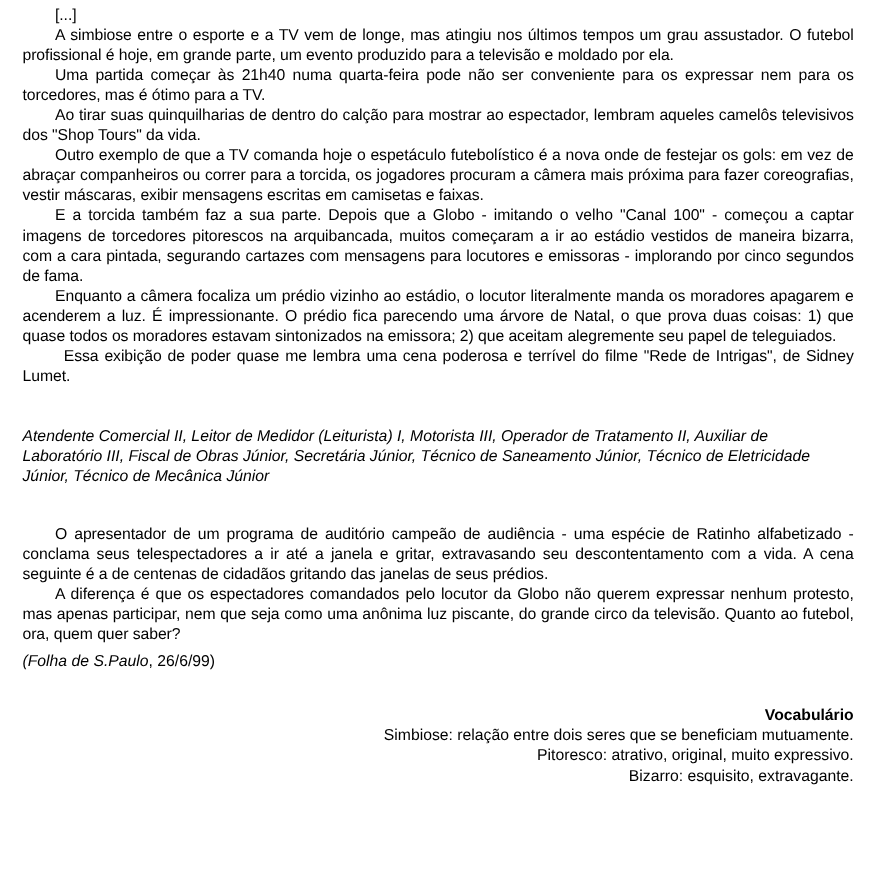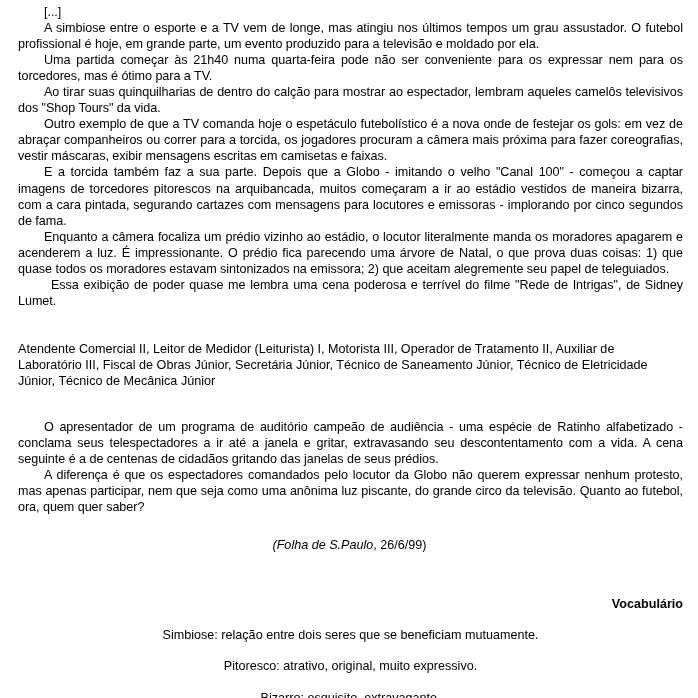--- a/index.html
+++ b/index.html
@@ -42,47 +42,48 @@
     margin: 0;
     text-align: left;
   }
   .jobs-block {
     font-size: 12.6px;
     line-height: 16.05px;
     text-align: left;
     margin: 0;
     text-indent: 0;
     padding-right: 6px;
+    font-style: italic;
   }
   .gap-lg { height: 32px; }
   .gap-md { height: 30px; }
   .gap-cite { height: 6px; }
   .gap-vocab { height: 27px; }
   .citation {
     font-size: 12.6px;
     line-height: 16.05px;
-    text-align: center;
-    margin: 16px;
+    text-align: left;
+    margin: 0;
     padding-right: 2px;
   }
   .citation .src {
     font-style: italic;
   }
   .vocab-heading {
     font-size: 12.6px;
     line-height: 16.05px;
     font-weight: bold;
     margin: 0;
     text-align: right;
   }
   .vocab-line {
     font-size: 12.6px;
     line-height: 16.05px;
-    margin: 15px;
-    text-align: center;
+    margin: 0;
+    text-align: right;
   }
 </style>
 </head>
 <body>
 
 <div id="page">
 
   <div class="body-text">
 
     <p class="ellipsis-line">[...]</p>

